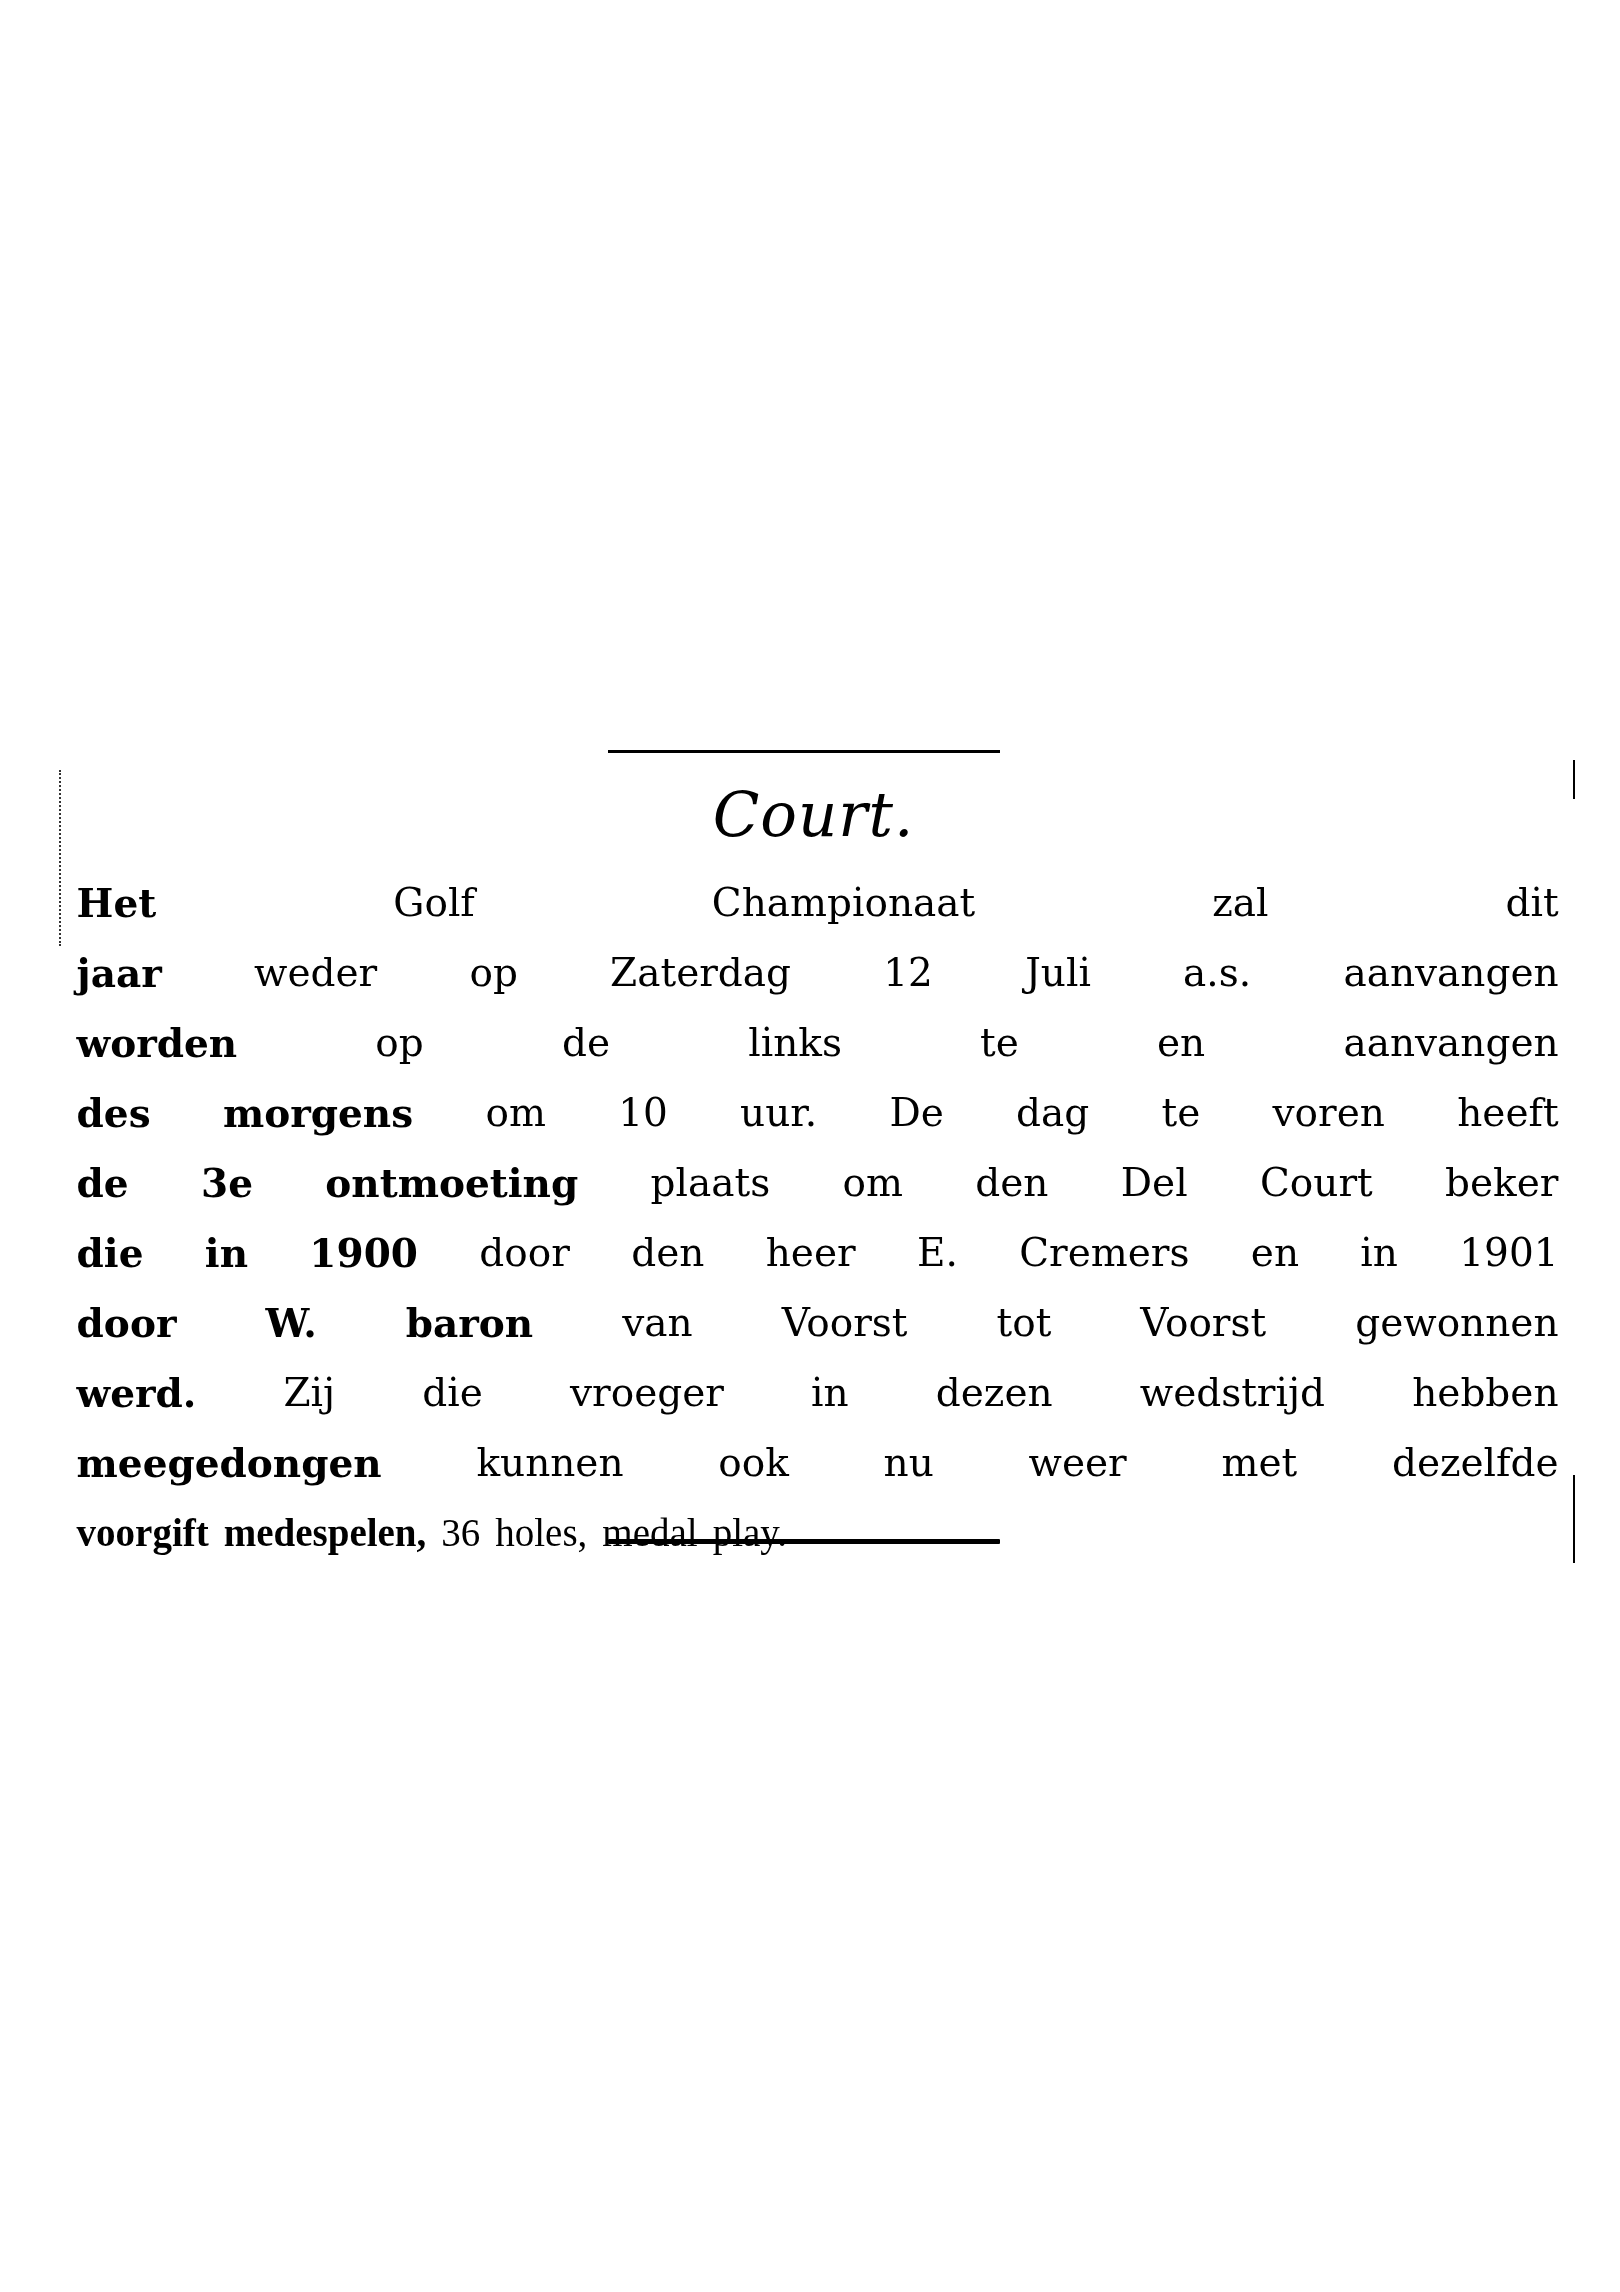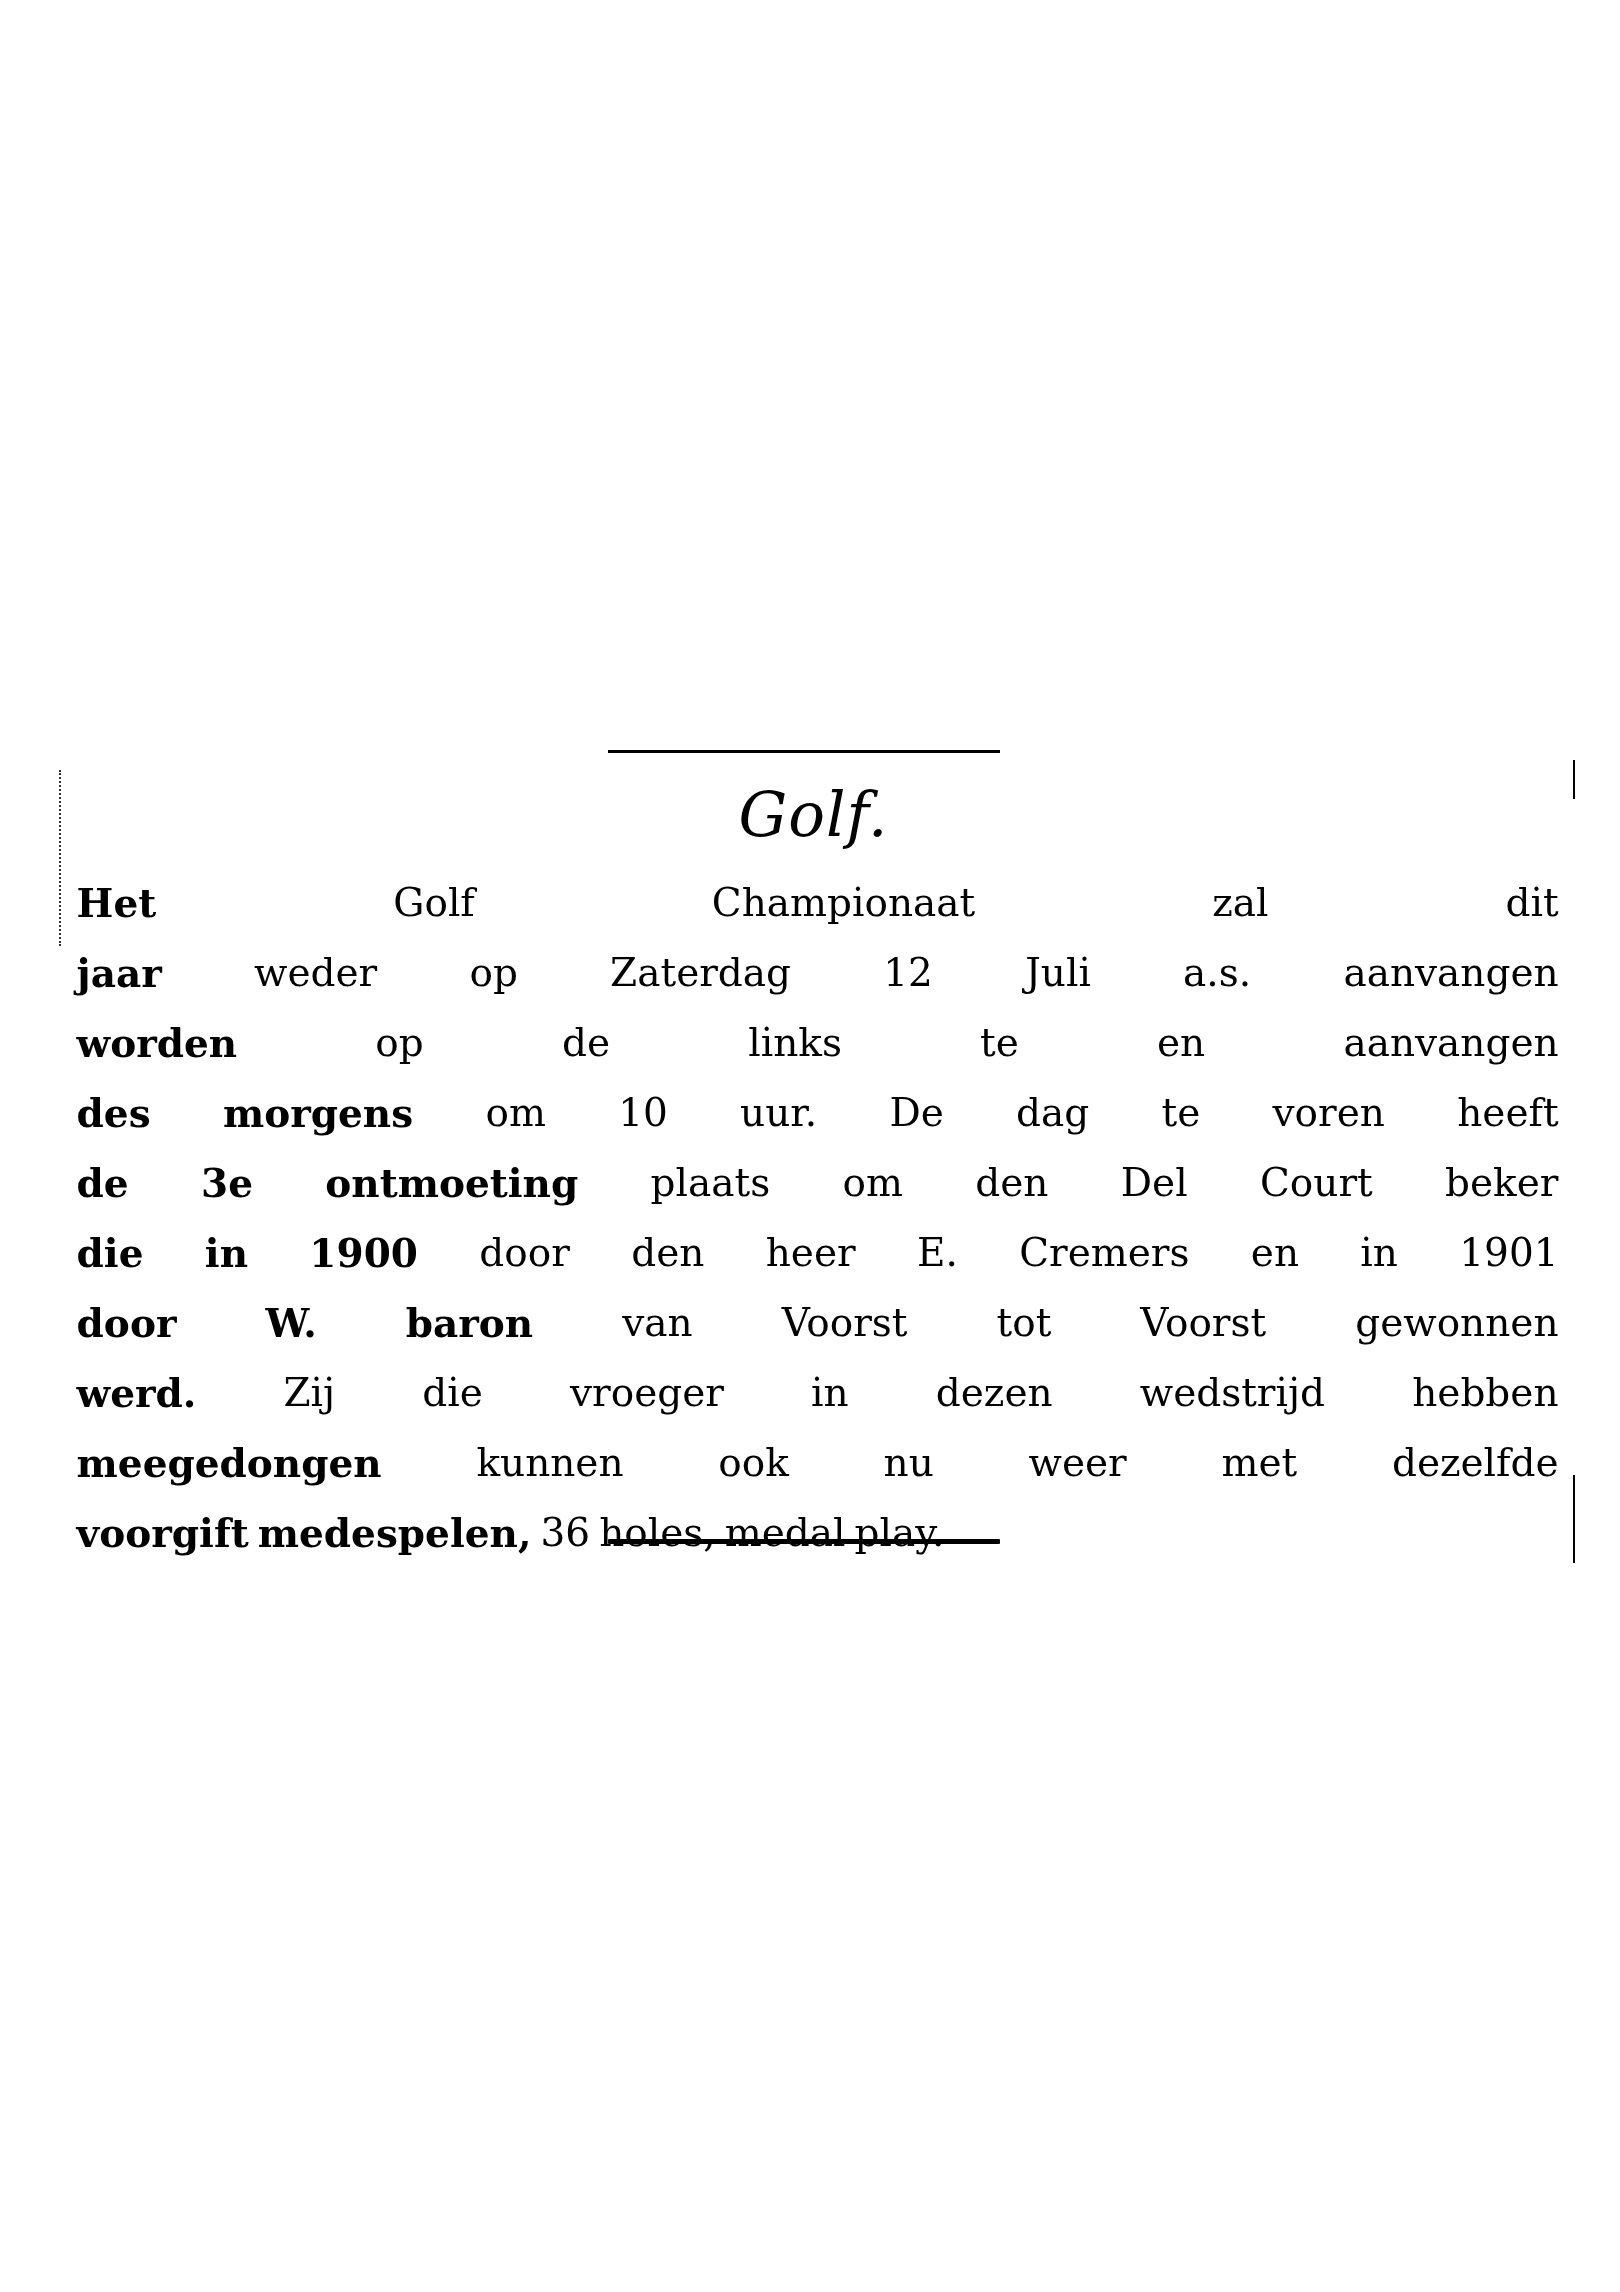--- a/index.html
+++ b/index.html
@@ -73,36 +73,37 @@
     .line {
       display: flex;
       justify-content: space-between;
       font-size: 39px;
       line-height: 70px;
       height: 70px;
       white-space: nowrap;
     }
     .line.last {
       justify-content: flex-start;
-      gap: 9px;
+      gap: 15px;
+      font-family: Liberation Serif, serif;
     }
     .bold {
       font-weight: bold;
     }
   </style>
 </head>
 <body>
 
 <div class="clipping">
   <div class="rule-top"></div>
   <div class="edge-left-marks"></div>
   <div class="edge-right" style="top:9.8px;height:39px;"></div>
   <div class="edge-right" style="top:725px;height:88px;"></div>
 
-  <div class="title">Golf.</div>
+  <div class="title">Court.</div>
 
   <div class="body" id="article-body">
     <div class="line">
         <span class="bold">Het</span>
         <span>Golf</span>
         <span>Championaat</span>
         <span>zal</span>
         <span>dit</span>
       </div>
     <div class="line">

